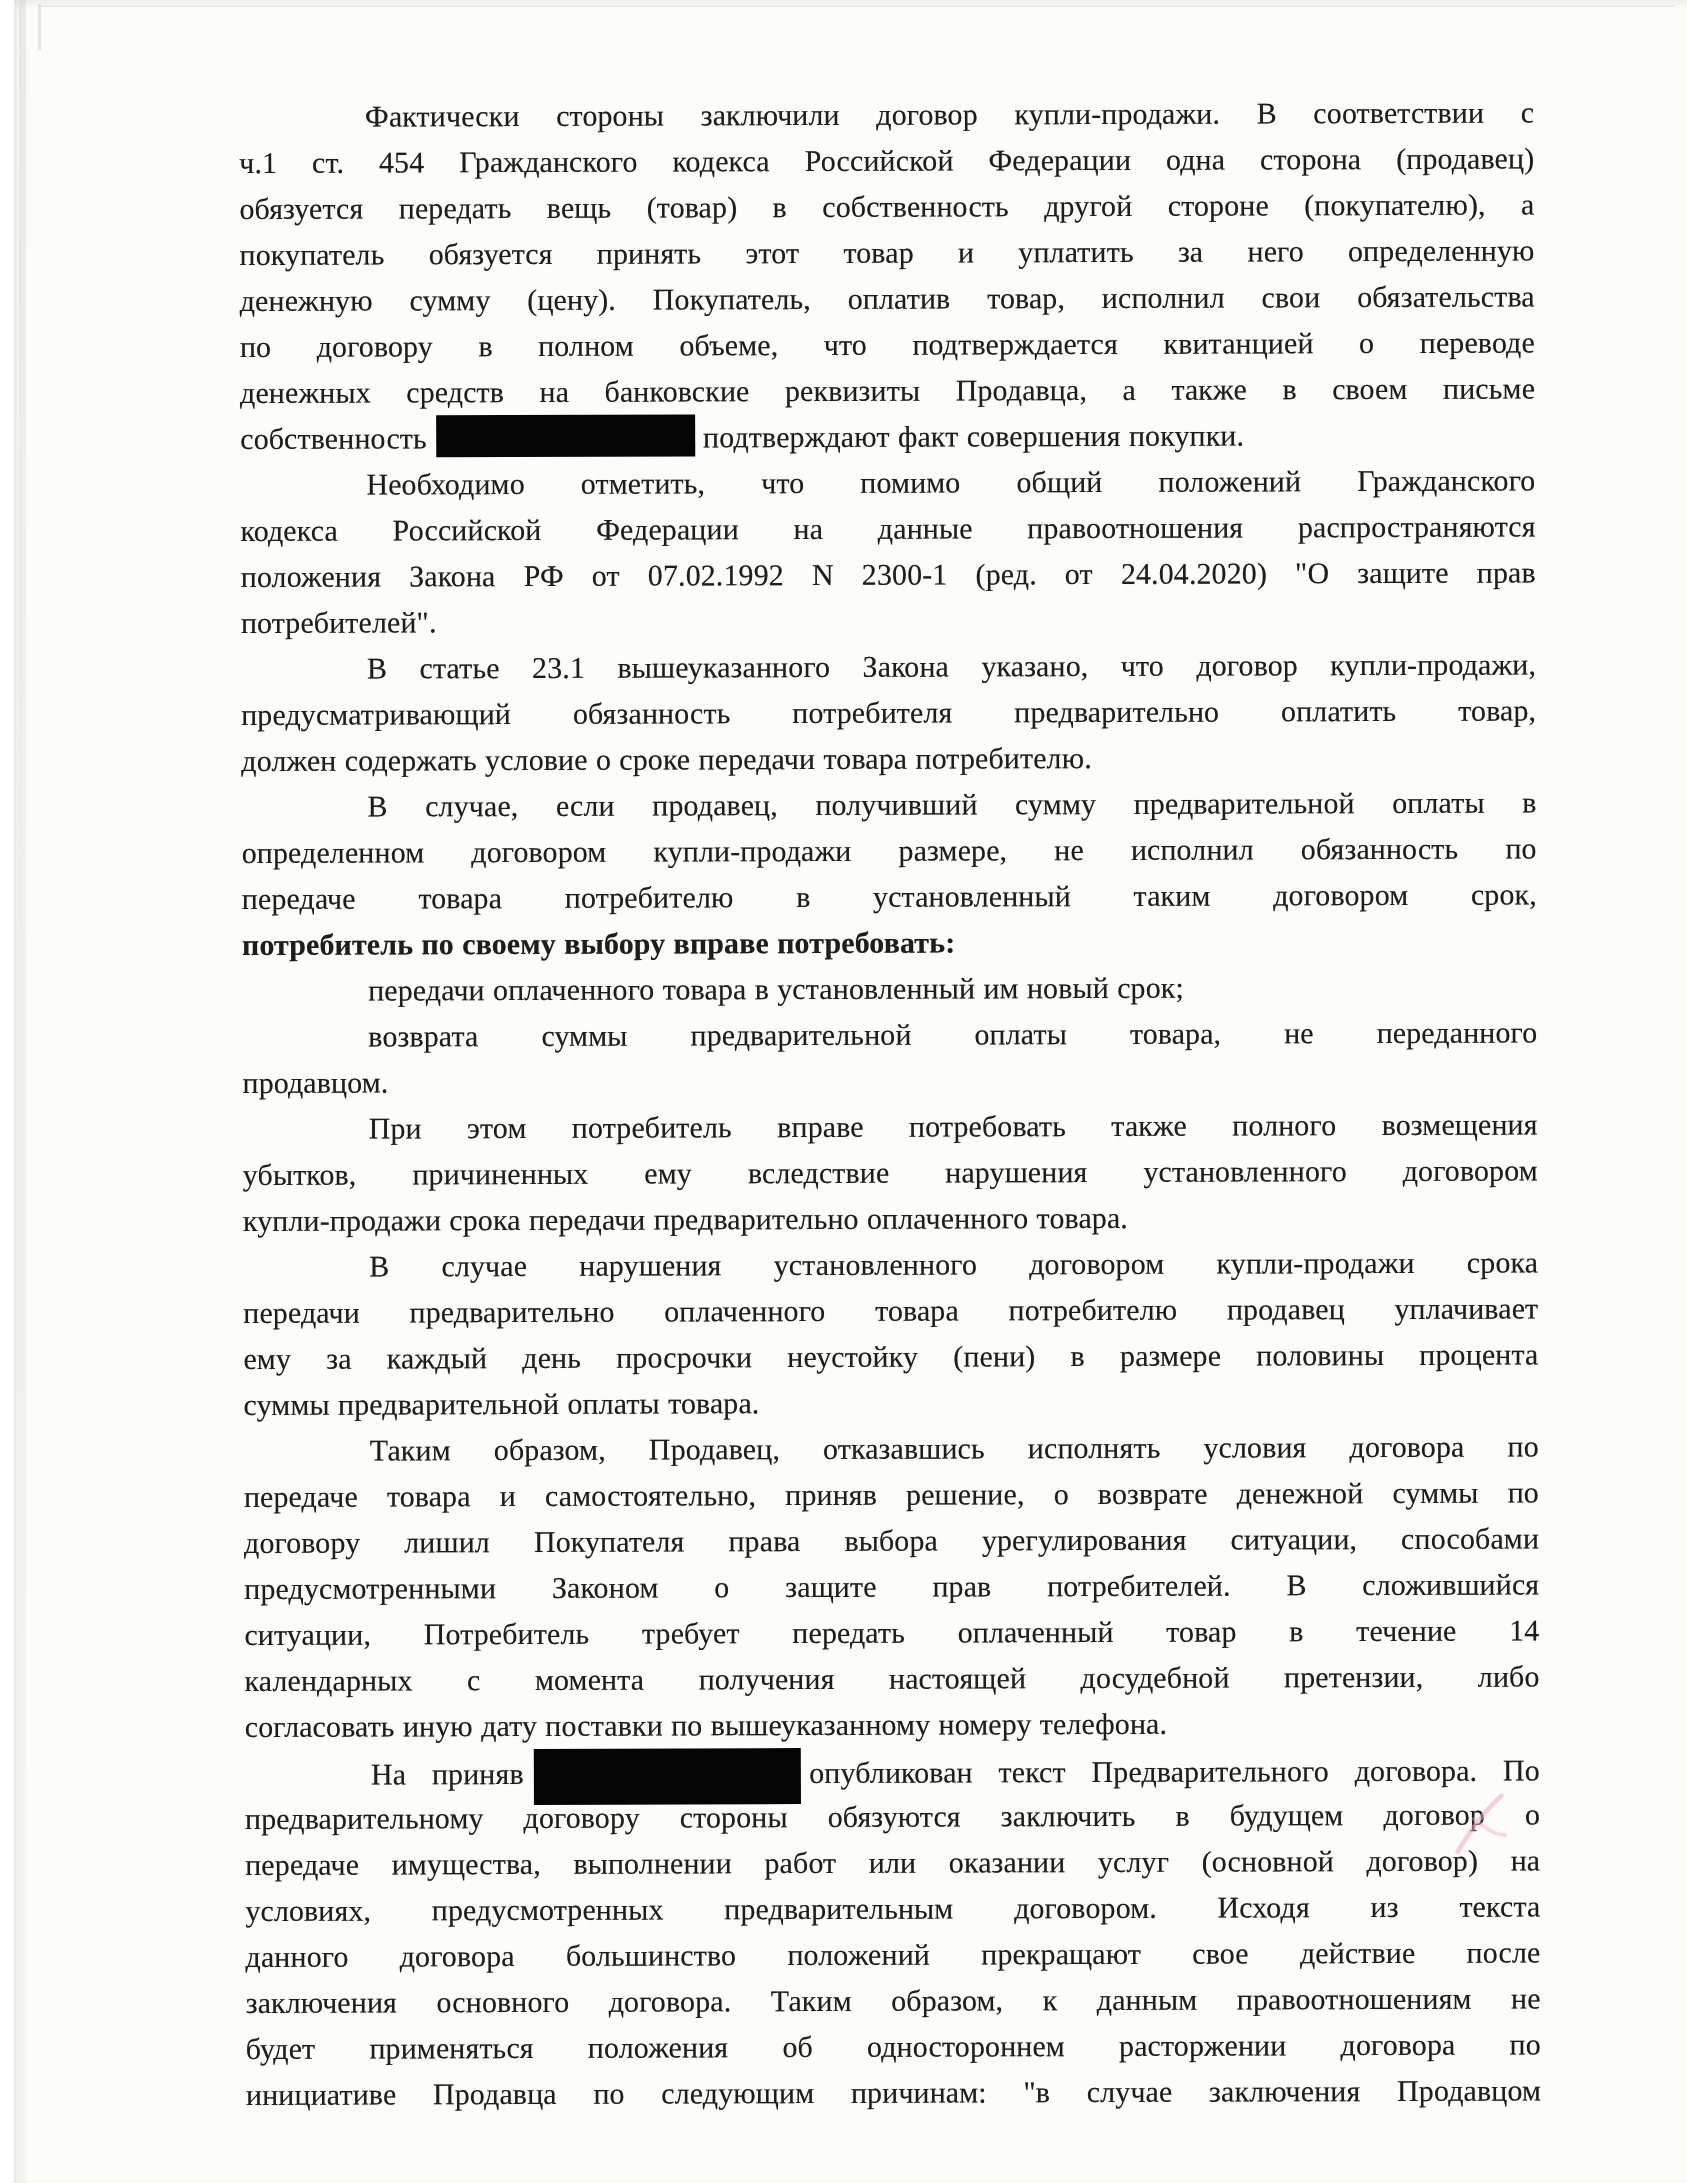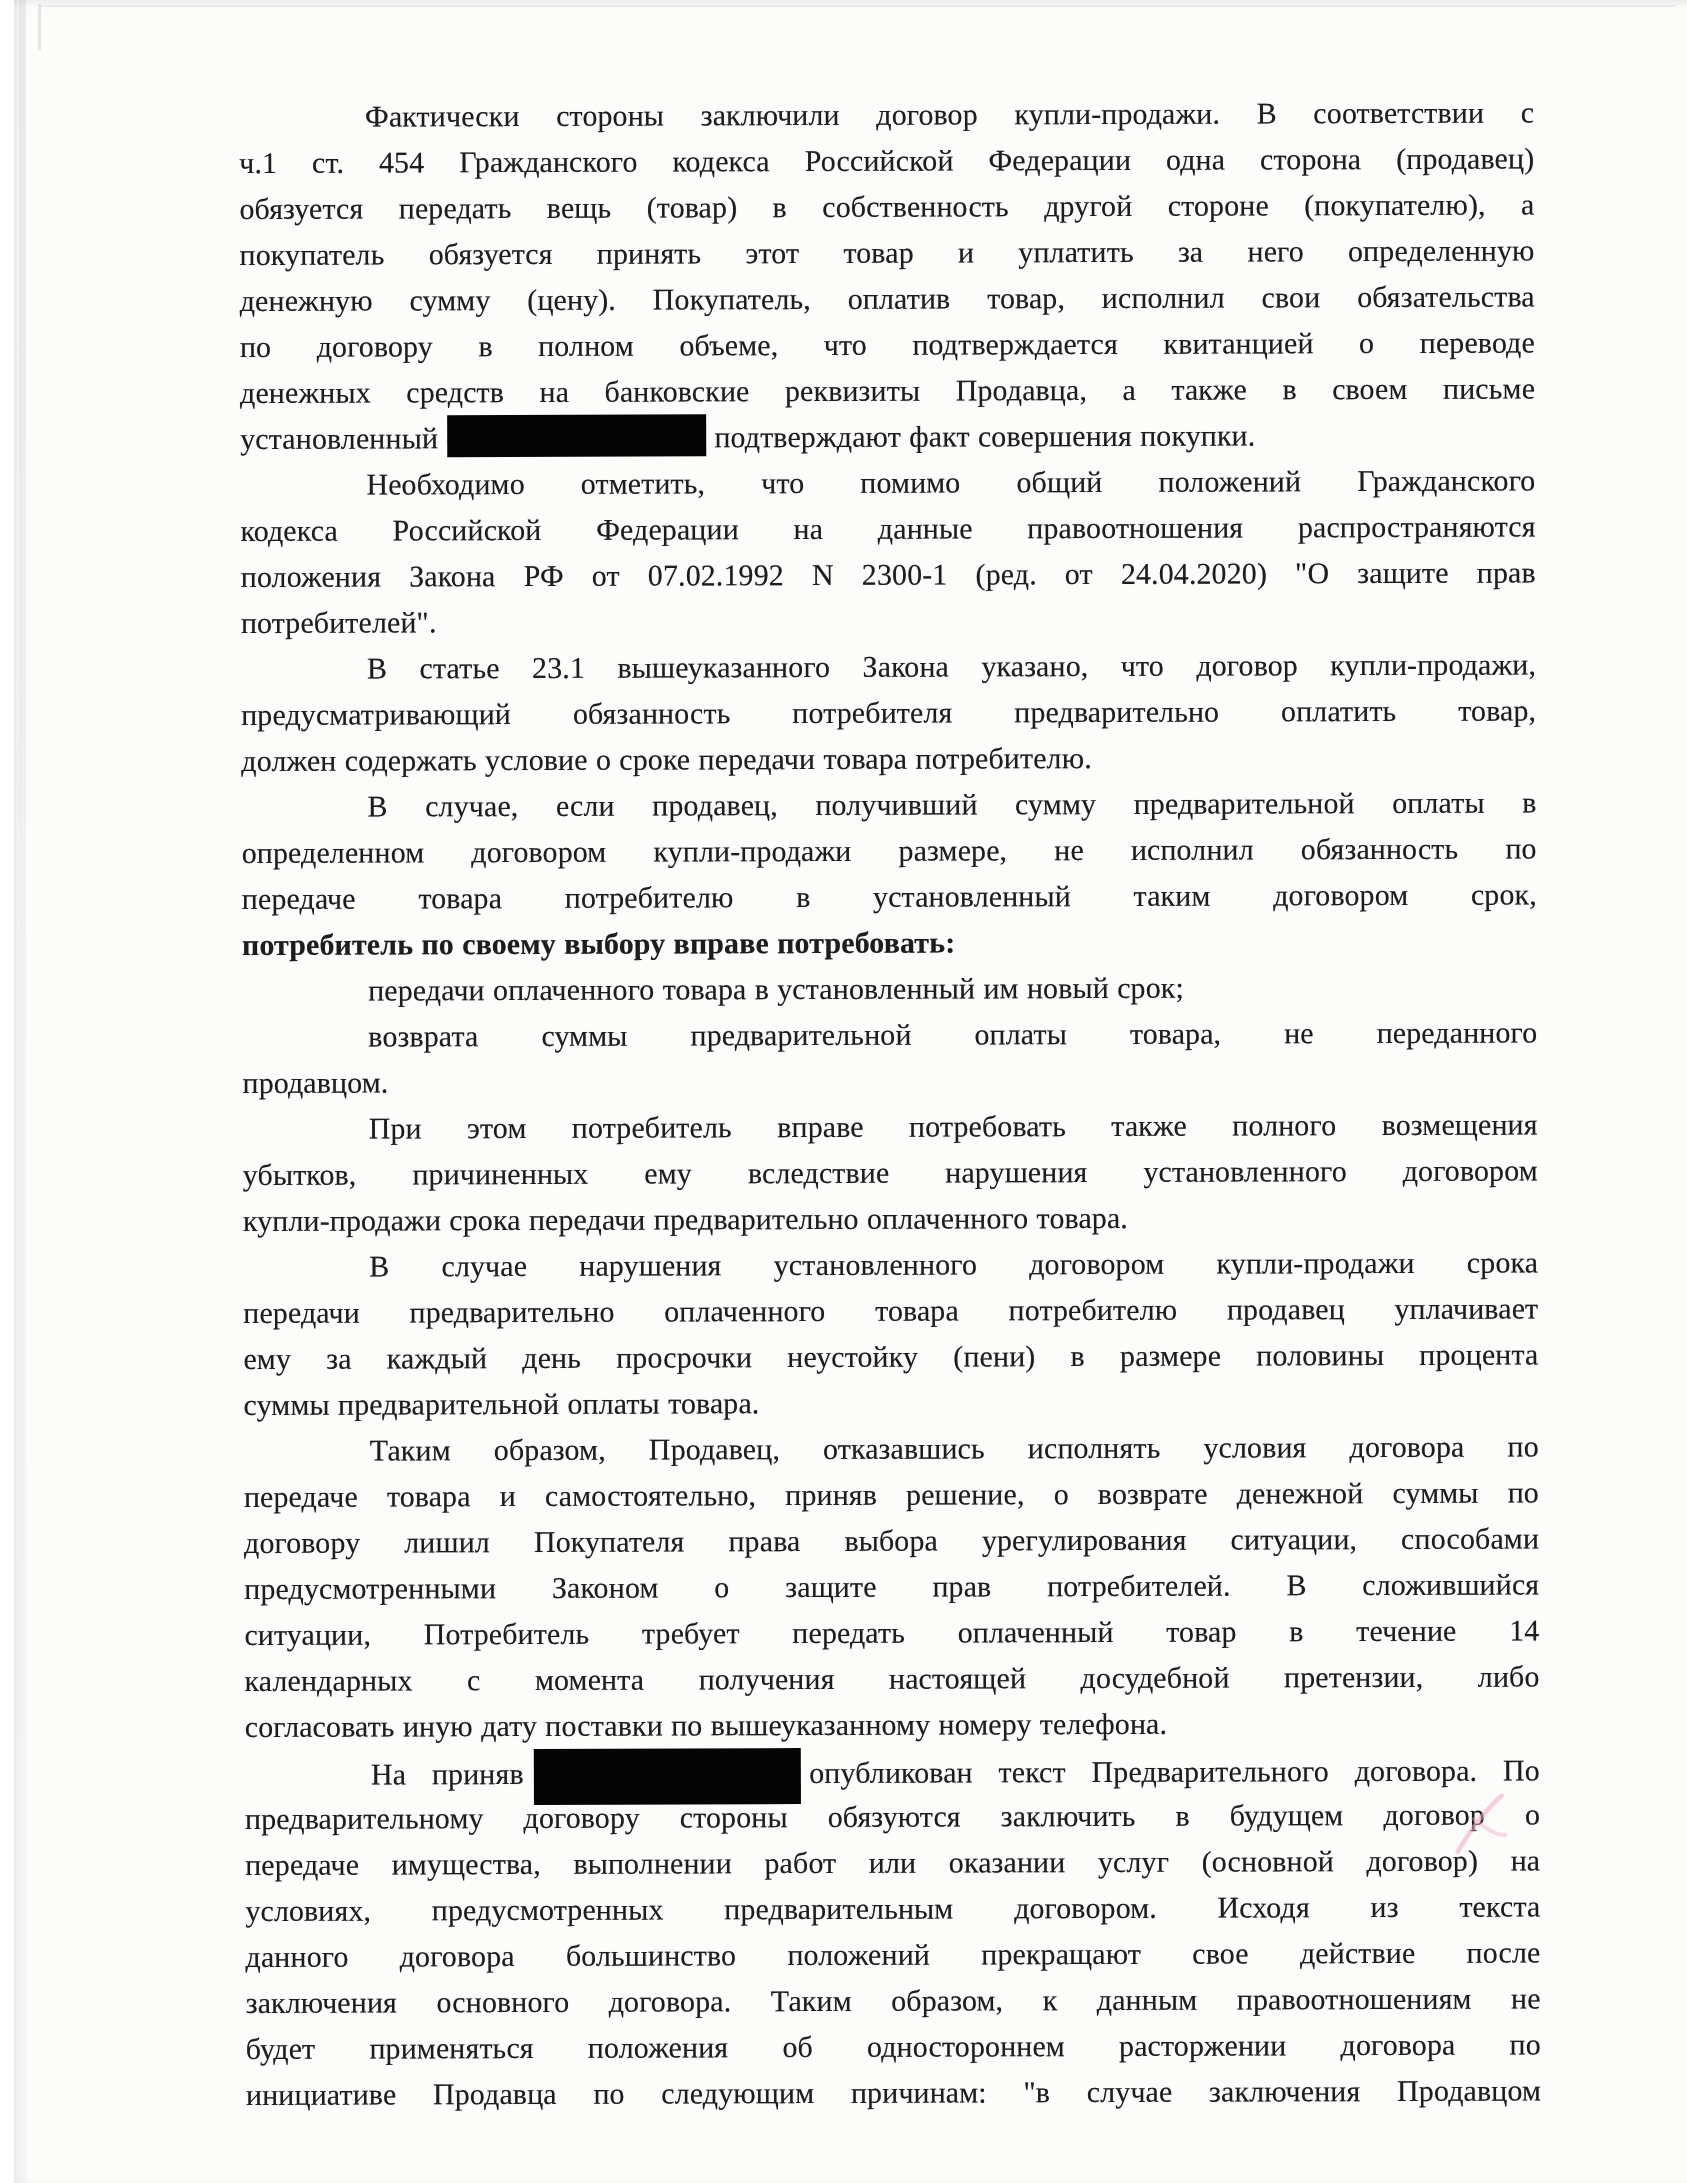--- a/index.html
+++ b/index.html
@@ -80,21 +80,21 @@
   <div class="edge-corner"></div>
 
   <div class="textblock">
       <div class="line ind j">Фактически стороны заключили договор купли-продажи. В соответствии с</div>
       <div class="line j">ч.1 ст. 454 Гражданского кодекса Российской Федерации одна сторона (продавец)</div>
       <div class="line j">обязуется передать вещь (товар) в собственность другой стороне (покупателю), а</div>
       <div class="line j">покупатель обязуется принять этот товар и уплатить за него определенную</div>
       <div class="line j">денежную сумму (цену). Покупатель, оплатив товар, исполнил свои обязательства</div>
       <div class="line j">по договору в полном объеме, что подтверждается квитанцией о переводе</div>
       <div class="line j">денежных средств на банковские реквизиты Продавца, а также в своем письме</div>
-      <div class="line"><span>установленный</span><span class="redact a"></span><span>подтверждают факт совершения покупки.</span></div>
+      <div class="line"><span>собственность</span><span class="redact a"></span><span>подтверждают факт совершения покупки.</span></div>
       <div class="line ind j">Необходимо отметить, что помимо общий положений Гражданского</div>
       <div class="line j">кодекса Российской Федерации на данные правоотношения распространяются</div>
       <div class="line j">положения Закона РФ от 07.02.1992 N 2300-1 (ред. от 24.04.2020) "О защите прав</div>
       <div class="line">потребителей".</div>
       <div class="line ind j">В статье 23.1 вышеуказанного Закона указано, что договор купли-продажи,</div>
       <div class="line j">предусматривающий обязанность потребителя предварительно оплатить товар,</div>
       <div class="line">должен содержать условие о сроке передачи товара потребителю.</div>
       <div class="line ind j">В случае, если продавец, получивший сумму предварительной оплаты в</div>
       <div class="line j">определенном договором купли-продажи размере, не исполнил обязанность по</div>
       <div class="line j">передаче товара потребителю в установленный таким договором срок,</div>

